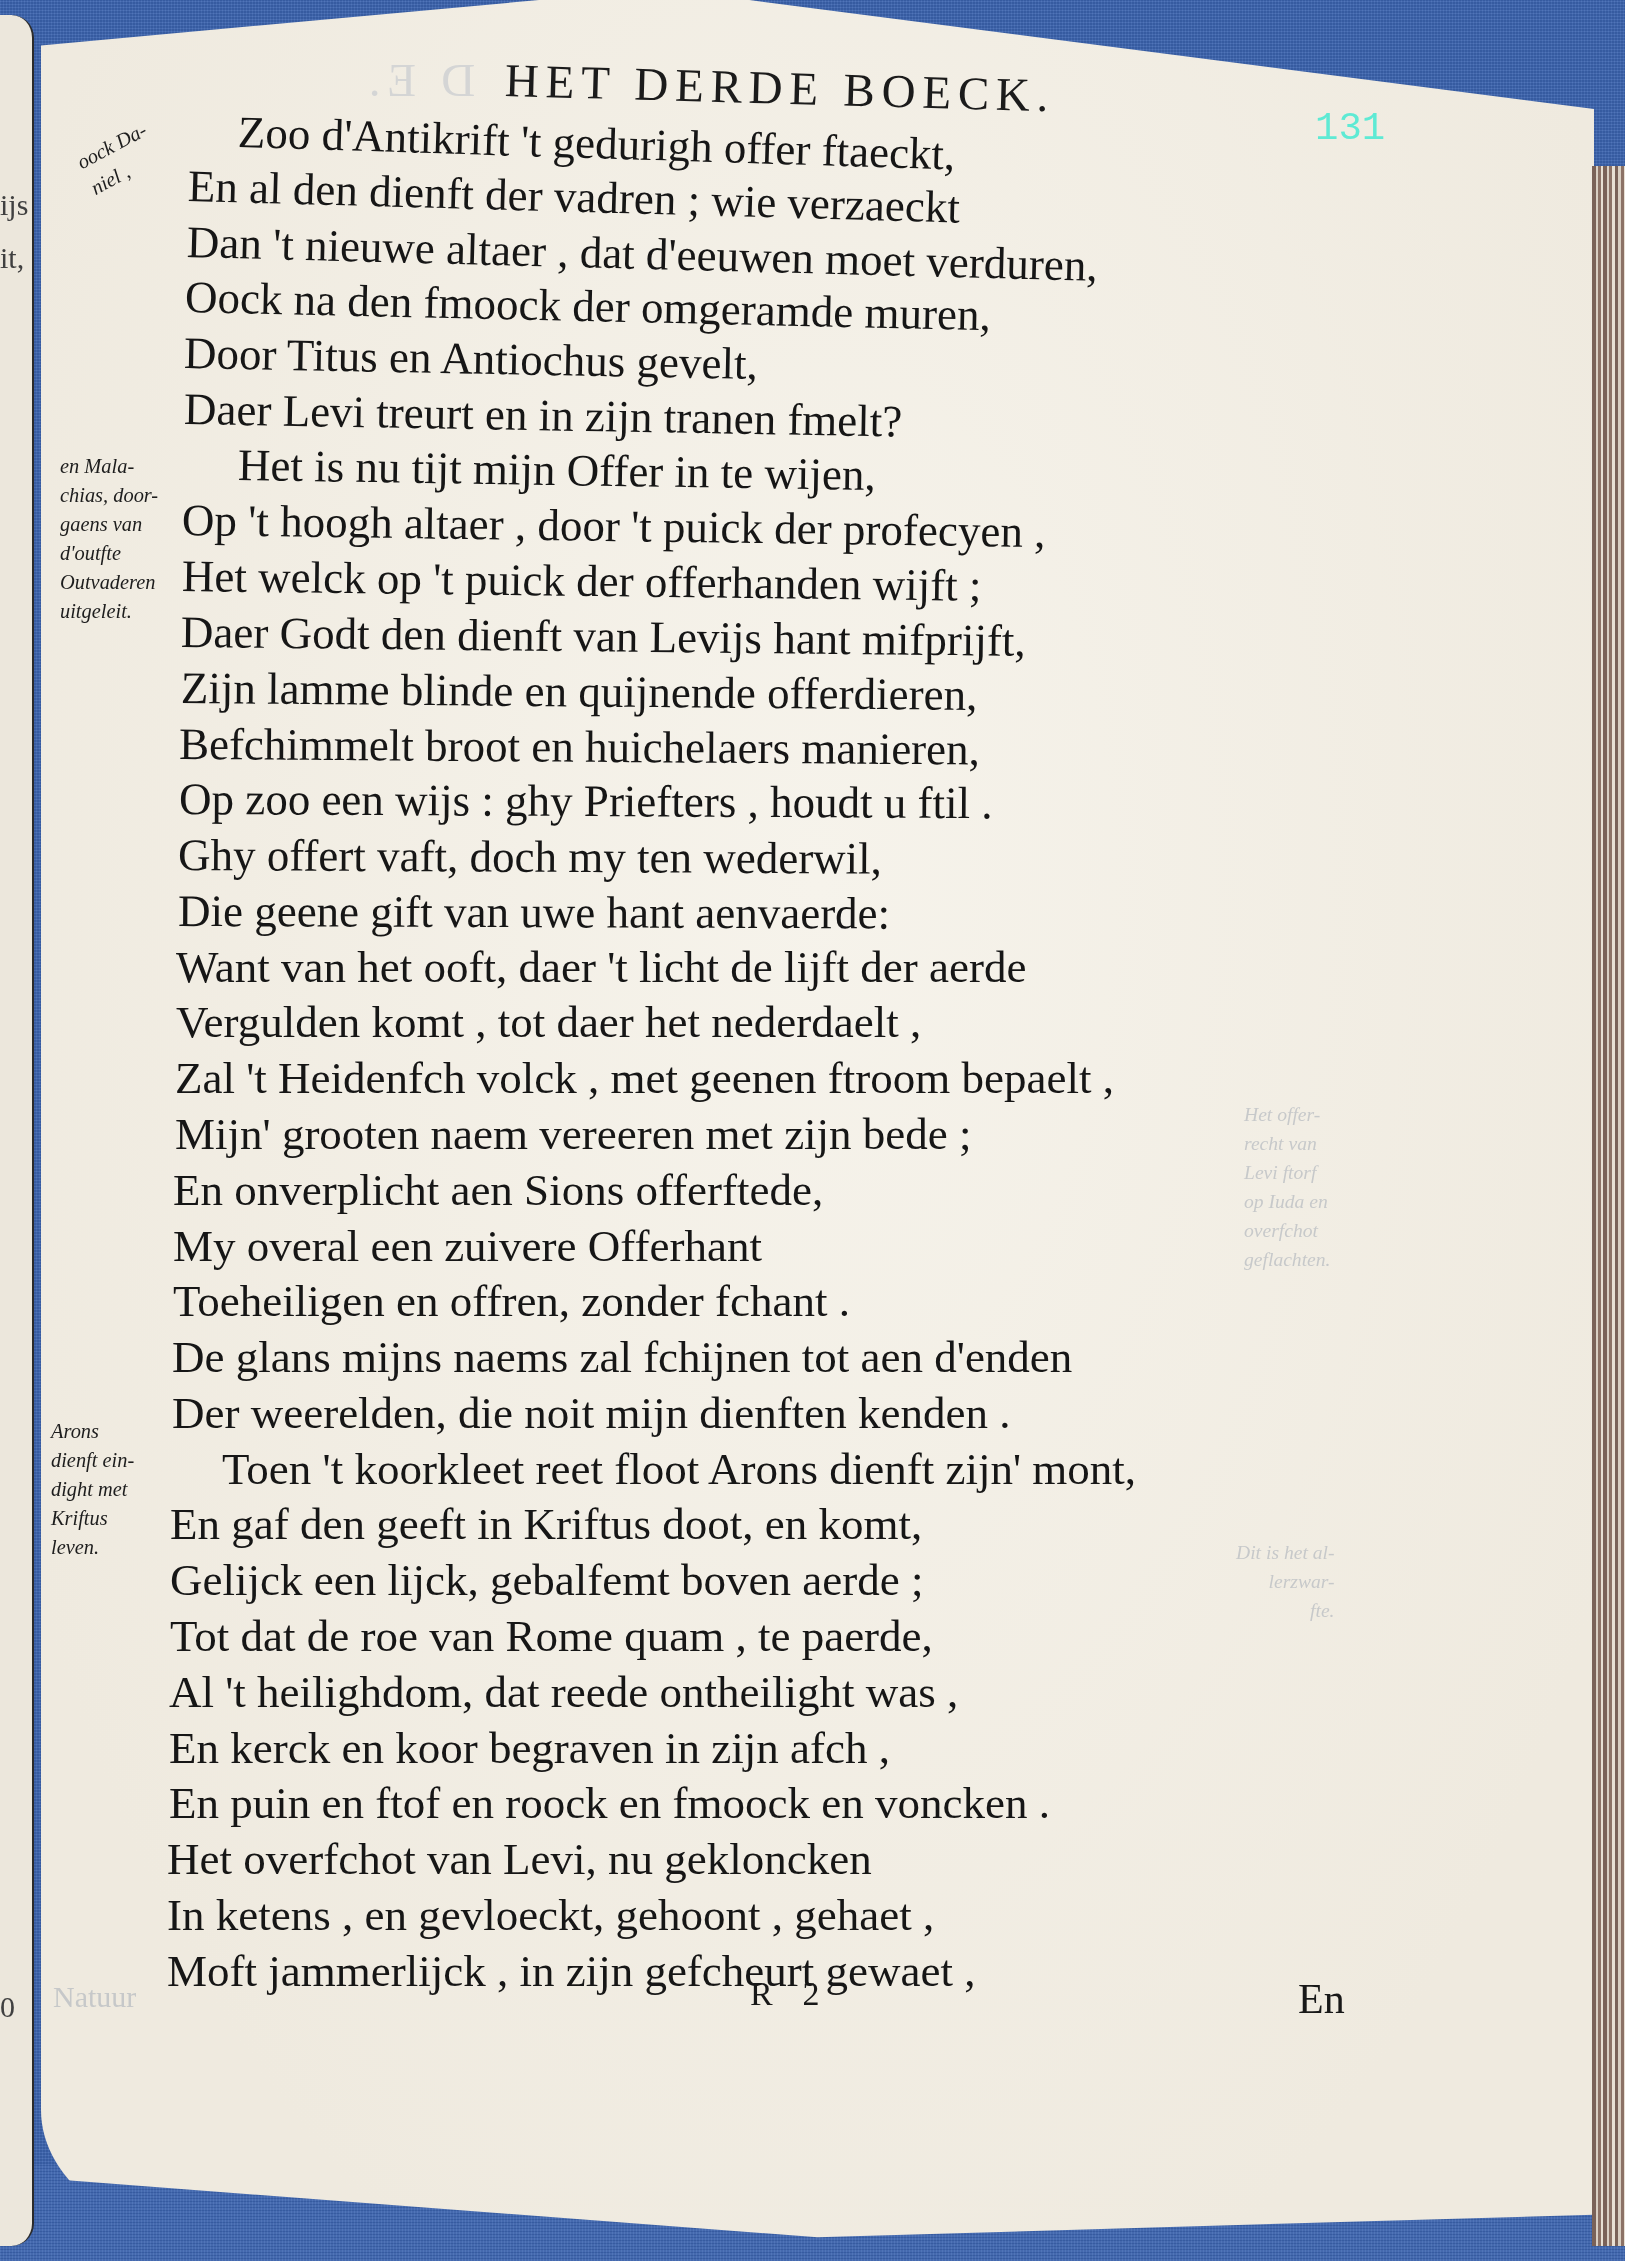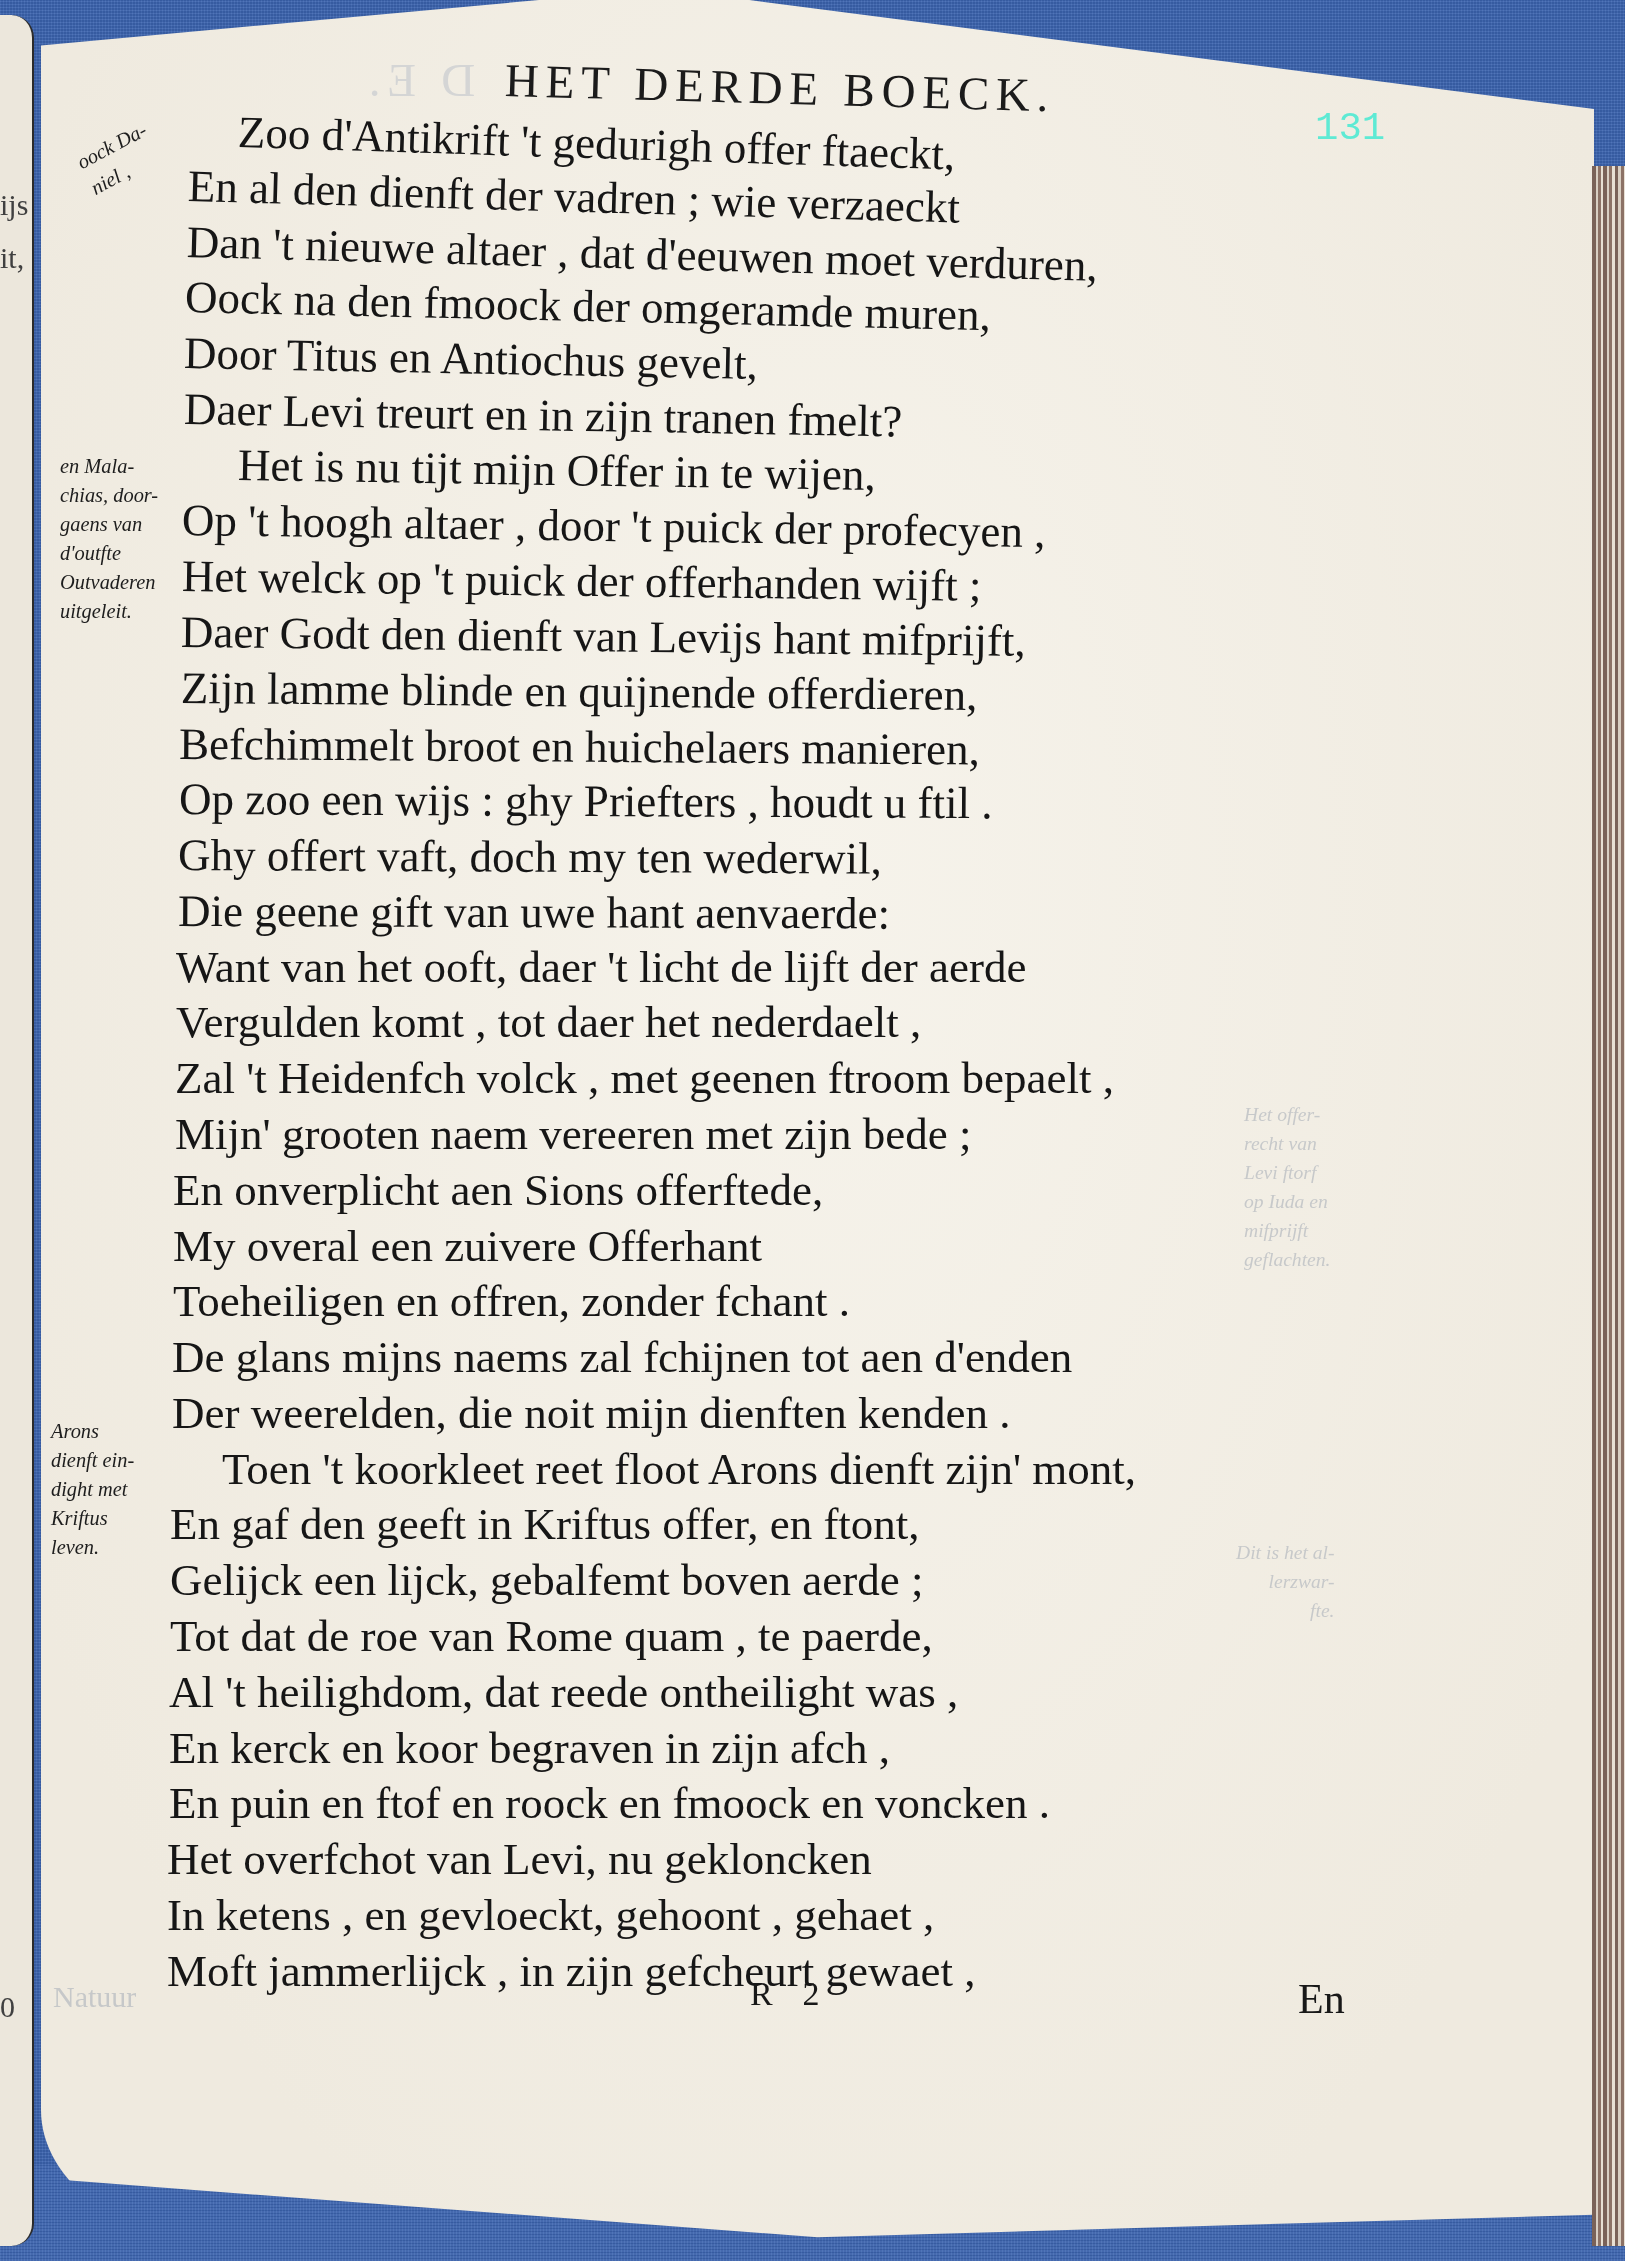--- a/index.html
+++ b/index.html
@@ -78,21 +78,21 @@
 <div class="fore-edge"></div>
 
 <div class="bleed-header">D E.</div>
 <div class="header">HET DERDE BOECK.</div>
 <div class="folio">131</div>
 
 <div class="bleed-note" style="left:1244px; top:1100px;">Het offer-
 recht van
 Levi ftorf
 op Iuda en
-mifprijft
+overfchot
 geflachten.</div>
 <div class="bleed-note" style="left:1236px; top:1538px;text-align:right;">Dit is het al-
 lerzwar-
 fte.</div>
 <div class="bleed-note" style="left:53px; top:1982px; font-style:normal; font-size:30px;">Natuur</div>
 
 <div class="note" style="left:72px; top:151px; transform:rotate(-28deg); transform-origin:left top;">oock Da-
 niel ,</div>
 <div class="note" style="left:60px; top:452px;">en Mala-
 chias, door-
@@ -125,21 +125,21 @@
   <div class="line" style="left:176px; top:941px;">Want van het ooft, daer 't licht de lijft der aerde</div>
   <div class="line" style="left:176px; top:996px;">Vergulden komt , tot daer het nederdaelt ,</div>
   <div class="line" style="left:175px; top:1052px;">Zal 't Heidenfch volck ,  met geenen ftroom bepaelt ,</div>
   <div class="line" style="left:175px; top:1108px;">Mijn' grooten naem vereeren met zijn bede ;</div>
   <div class="line" style="left:173px; top:1164px;">En onverplicht aen Sions offerftede,</div>
   <div class="line" style="left:173px; top:1220px;">My overal een zuivere Offerhant</div>
   <div class="line" style="left:173px; top:1275px;">Toeheiligen en offren, zonder fchant .</div>
   <div class="line" style="left:172px; top:1331px;">De glans mijns naems zal fchijnen tot aen d'enden</div>
   <div class="line" style="left:172px; top:1387px;text-align:right;">Der weerelden, die noit mijn dienften kenden .</div>
   <div class="line" style="left:222px; top:1443px;">Toen 't koorkleet reet floot Arons dienft zijn' mont,</div>
-  <div class="line" style="left:170px; top:1498px;">En gaf den geeft in Kriftus offer, en ftont,</div>
+  <div class="line" style="left:170px; top:1498px;">En gaf den geeft in Kriftus doot, en komt,</div>
   <div class="line" style="left:170px; top:1554px;">Gelijck een lijck, gebalfemt boven aerde ;</div>
   <div class="line" style="left:170px; top:1610px;">Tot dat de roe van Rome quam ,  te paerde,</div>
   <div class="line" style="left:169px; top:1666px;">Al 't heilighdom, dat reede ontheilight was ,</div>
   <div class="line" style="left:169px; top:1722px;">En kerck en koor begraven in zijn afch ,</div>
   <div class="line" style="left:169px; top:1777px;text-align:center;">En puin en ftof en roock en fmoock en voncken .</div>
   <div class="line" style="left:167px; top:1833px;">Het overfchot van Levi, nu gekloncken</div>
   <div class="line" style="left:167px; top:1889px;">In ketens , en gevloeckt, gehoont , gehaet ,</div>
   <div class="line" style="left:167px; top:1945px;">Moft jammerlijck , in zijn gefcheurt gewaet ,</div>
 </div>
 

